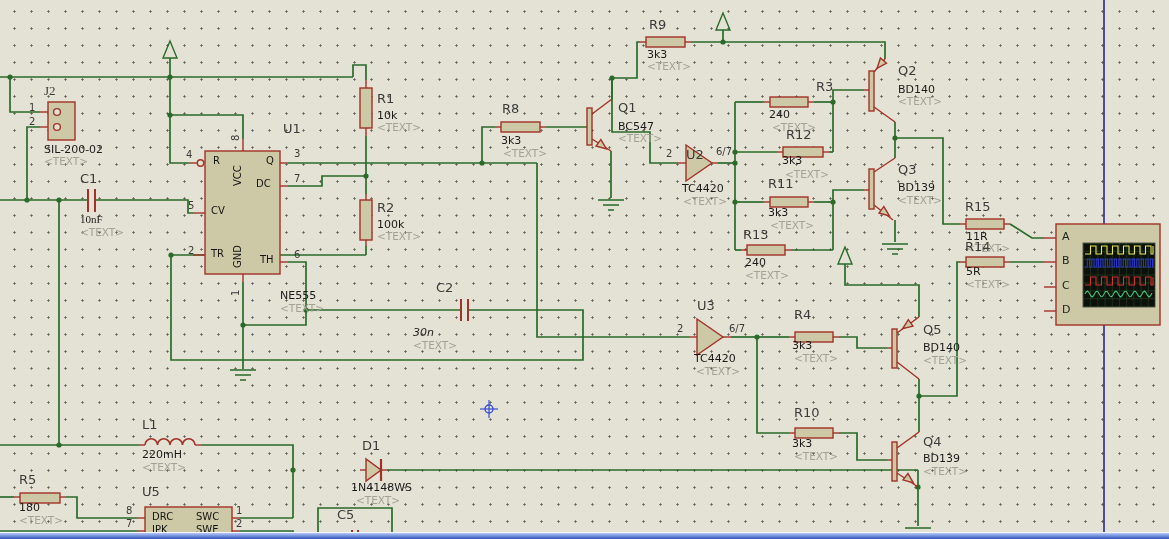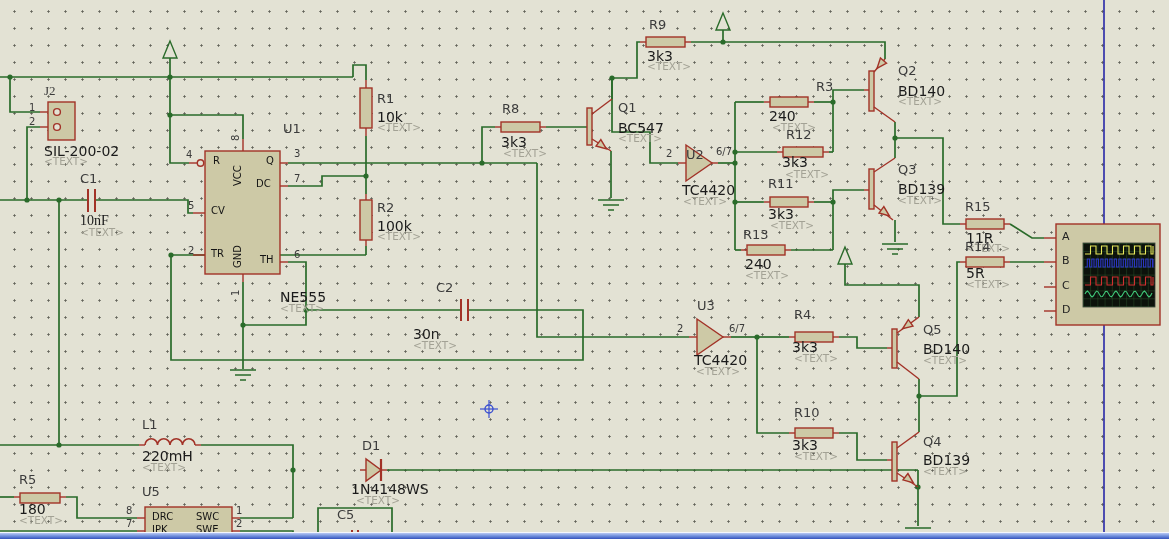--- a/index.html
+++ b/index.html
@@ -5,21 +5,21 @@
   html,body{margin:0;padding:0;}
   #stage{position:relative;width:1169px;height:539px;overflow:hidden;
     background-color:#e3e2d4;
     background-image:radial-gradient(circle,#63635a 0.9px,rgba(0,0,0,0) 1.3px);
     background-size:17px 17px;background-position:6px 3px;
     font-family:"DejaVu Sans",sans-serif;}
   #wires-svg{position:absolute;left:0;top:0;}
   #labels{position:absolute;left:0;top:0;width:100%;height:100%;}
   .lbl{position:absolute;white-space:pre;line-height:1.05;transform-origin:0 0;}
   .ref{font-size:13px;color:#3c3c3c;}
-  .val{font-size:14px;color:#1b1b1b;}
+  .val{font-size:11px;color:#1b1b1b;}
   .ghost{font-size:10.5px;color:#a3a295;}
   .pin{font-size:10px;color:#3a3a3a;}
   .pname{font-size:10px;color:#141414;}
   .chan{font-size:11px;color:#222222;}
   #taskbar{position:absolute;left:0;bottom:0;width:100%;height:6px;
     border-top:1px solid #f4f6fc;
     background:linear-gradient(180deg,#b8c8f4 0%,#6f8edc 50%,#3552bc 100%);}
 </style>
 </head>
 <body>
@@ -308,21 +308,21 @@
       <span class="lbl pname" style="left: 260px; top: 255px;">TH</span>
       <span class="lbl pname" style="left: 233px; top: 186px; transform: rotate(-90deg);">VCC</span>
       <span class="lbl pname" style="left: 233px; top: 268px; transform: rotate(-90deg);">GND</span>
       <span class="lbl ref" style="left: 377px; top: 92px;">R1</span>
       <span class="lbl val" style="left: 377px; top: 110px;">10k</span>
       <span class="lbl ghost" style="left: 377px; top: 122px;">&lt;TEXT&gt;</span>
       <span class="lbl ref" style="left: 377px; top: 201px;">R2</span>
       <span class="lbl val" style="left: 377px; top: 219px;">100k</span>
       <span class="lbl ghost" style="left: 377px; top: 231px;">&lt;TEXT&gt;</span>
       <span class="lbl ref" style="left: 436px; top: 281px;">C2</span>
-      <span class="lbl val" style="left: 413px; top: 327px;">30n</span>
+      <span class="lbl val" style="left: 413px; top: 327px; font-style: italic;">30n</span>
       <span class="lbl ghost" style="left: 413px; top: 340px;">&lt;TEXT&gt;</span>
       <span class="lbl ref" style="left: 502px; top: 102px;">R8</span>
       <span class="lbl val" style="left: 501px; top: 135px;">3k3</span>
       <span class="lbl ghost" style="left: 503px; top: 148px;">&lt;TEXT&gt;</span>
       <span class="lbl ref" style="left: 618px; top: 101px;">Q1</span>
       <span class="lbl val" style="left: 618px; top: 121px;">BC547</span>
       <span class="lbl ghost" style="left: 618px; top: 133px;">&lt;TEXT&gt;</span>
       <span class="lbl ref" style="left: 649px; top: 18px;">R9</span>
       <span class="lbl val" style="left: 647px; top: 49px;">3k3</span>
       <span class="lbl ghost" style="left: 647px; top: 61px;">&lt;TEXT&gt;</span>

